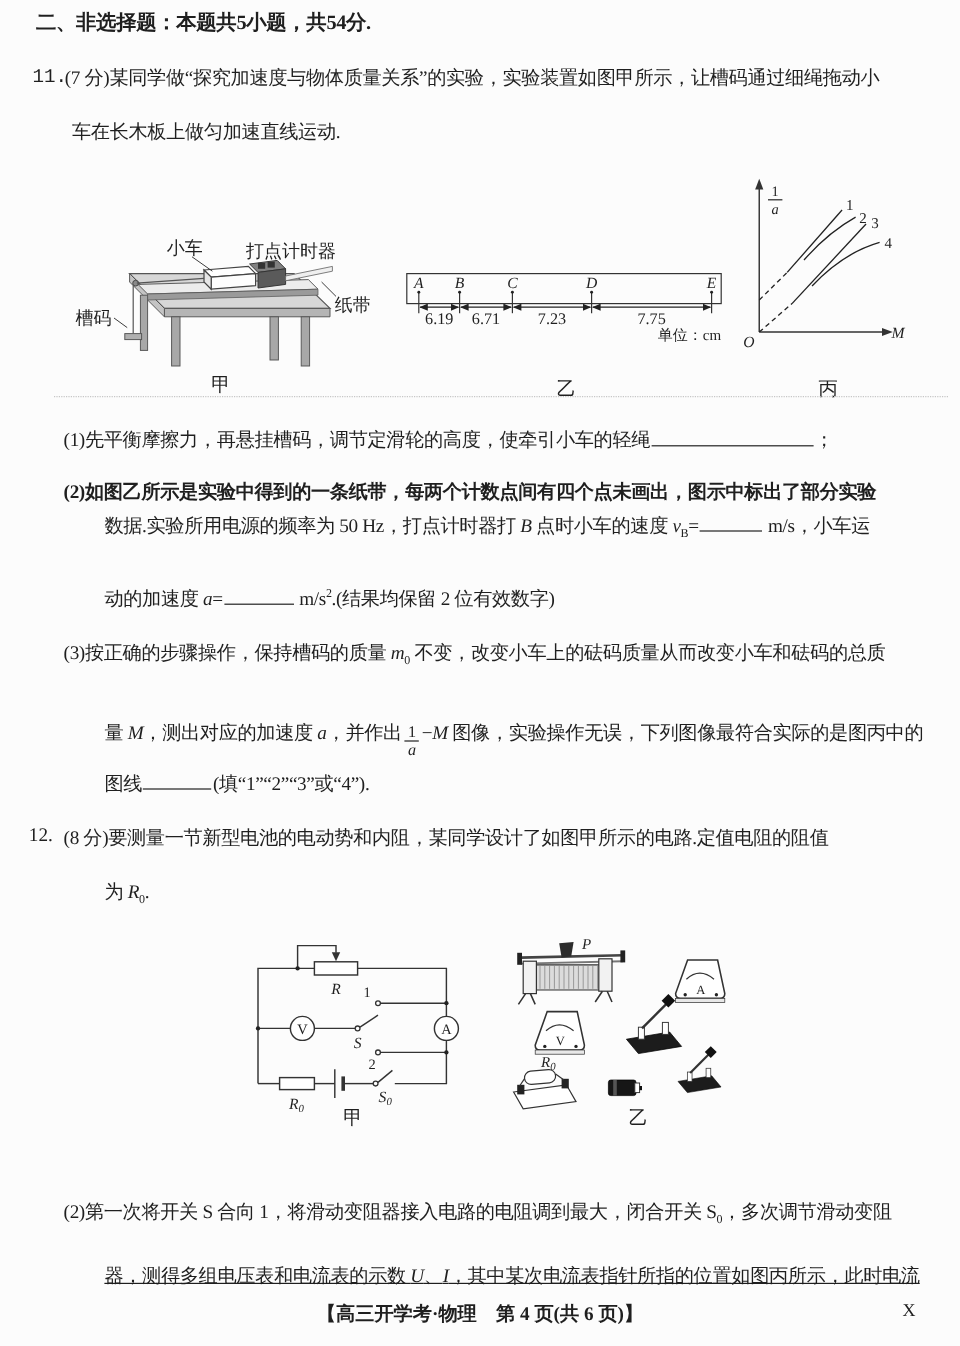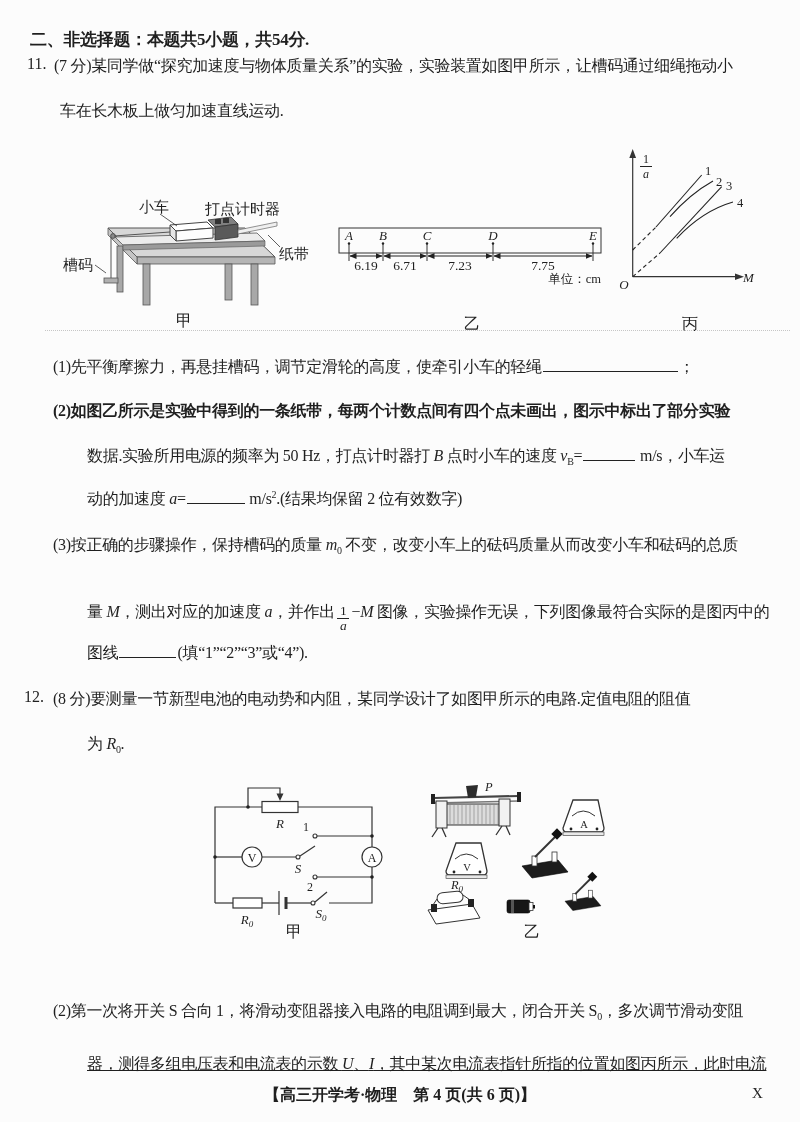--- a/index.html
+++ b/index.html
@@ -1,19 +1,19 @@
 <!DOCTYPE html>
 <html><head>
 <meta charset="utf-8">
 <style>
   html,body{margin:0;padding:0;background:#e8e8e8;}
   .page{position:relative;width:800px;height:1122px;margin:0 auto;background:#fcfcfc;
         font-family:"Liberation Serif","DejaVu Serif",serif;color:#1f1f1f;overflow:hidden;}
   .line{position:absolute;font-size:16px;line-height:22px;white-space:nowrap;letter-spacing:-0.3px;}
-  .bold{font-weight:bold;font-size:17px;margin-top:21px;}
+  .bold{font-weight:bold;font-size:17px;}
   .qnum{position:absolute;font-size:16px;}
   .line sub{font-size:10px;line-height:0;}
   .line sup{font-size:10px;line-height:0;}
   .it{font-style:italic;}
   .blank{display:inline-block;border-bottom:1px solid #222;height:1em;margin:0 1px;}
   .frac{display:inline-block;vertical-align:-0.95em;text-align:center;line-height:1.05;font-size:13.5px;margin:0 2px;}
   .frac .num{display:block;border-bottom:1px solid #222;padding:0 3px;}
   .frac .den{display:block;font-style:italic;padding:0 3px;}
   .caption{position:absolute;font-size:16px;}
   svg{position:absolute;overflow:visible;}
@@ -22,21 +22,21 @@
   .footer{position:absolute;width:100%;text-align:center;font-size:16px;font-weight:bold;letter-spacing:0;}
   .footer-x{position:absolute;font-size:15px;}
 </style>
 </head>
 <body>
 
 <div class="page">
 
   <div class="line bold" style="left:30px;top:8px;">二、非选择题：本题共5小题，共54分.</div>
 
-  <div class="qnum" style="left:27px;top:55px;">11.</div>
+  <div class="qnum" style="left:27px;top:55px;font-family:Liberation Mono, monospace;">11.</div>
   <div class="line" style="left:54px;top:55px;">(7 分)某同学做“探究加速度与物体质量关系”的实验，实验装置如图甲所示，让槽码通过细绳拖动小</div>
   <div class="line" style="left:60px;top:100px;">车在长木板上做匀加速直线运动.</div>
 
   <svg style="left:55px;top:142px;" width="270" height="185" viewBox="0 0 270 185">
     <g>
       <polygon points="53,86 190,86 220,115 82,115" fill="#d7d7d7" stroke="#555" stroke-width="1"></polygon>
       <polygon points="82,115 220,115 220,122 82,122" fill="#b5b5b5" stroke="#555" stroke-width="0.8"></polygon>
       <polygon points="53,86 82,115 82,122 53,93" fill="#c4c4c4" stroke="#555" stroke-width="0.8"></polygon>
       <rect x="62" y="104" width="6" height="46" fill="#a8a8a8" stroke="#555" stroke-width="0.8"></rect>
       <rect x="88" y="122" width="7" height="41" fill="#a8a8a8" stroke="#555" stroke-width="0.8"></rect>
@@ -150,21 +150,21 @@
       <text x="114" y="47">3</text>
       <text x="125" y="64">4</text>
     </g>
   </svg>
   <div class="caption" style="left:682px;top:314px;">丙</div>
 
   <div class="dotted-rule" style="left:45px;top:330px;width:745px;"></div>
 
   <div class="line" style="left:53px;top:355px;">(1)先平衡摩擦力，再悬挂槽码，调节定滑轮的高度，使牵引小车的轻绳<span class="blank" style="width: 135px;"></span>；</div>
   <div class="line" style="left:53px;top:400px;font-weight:bold;">(2)如图乙所示是实验中得到的一条纸带，每两个计数点间有四个点未画出，图示中标出了部分实验</div>
-  <div class="line" style="left:87px;top:444px;text-align:right;">数据.实验所用电源的频率为 50 Hz，打点计时器打 <span class="it">B</span> 点时小车的速度 <span class="it">v</span><sub>B</sub>=<span class="blank" style="width: 52px;"></span> m/s，小车运</div>
+  <div class="line" style="left:87px;top:426px;text-align:right;">数据.实验所用电源的频率为 50 Hz，打点计时器打 <span class="it">B</span> 点时小车的速度 <span class="it">v</span><sub>B</sub>=<span class="blank" style="width: 52px;"></span> m/s，小车运</div>
   <div class="line" style="left:87px;top:487px;">动的加速度 <span class="it">a</span>=<span class="blank" style="width: 58px;"></span> m/s<sup>2</sup>.(结果均保留 2 位有效数字)</div>
   <div class="line" style="left:53px;top:534px;">(3)按正确的步骤操作，保持槽码的质量 <span class="it">m</span><sub>0</sub> 不变，改变小车上的砝码质量从而改变小车和砝码的总质</div>
   <div class="line" style="left:87px;top:601px;">量 <span class="it">M</span>，测出对应的加速度 <span class="it">a</span>，并作出<span class="frac"><span class="num">1</span><span class="den">a</span></span>−<span class="it">M</span> 图像，实验操作无误，下列图像最符合实际的是图丙中的</div>
   <div class="line" style="left:87px;top:641px;">图线<span class="blank" style="width: 57px;"></span>(填“1”“2”“3”或“4”).</div>
 
   <div class="qnum" style="left:24px;top:688px;">12.</div>
   <div class="line" style="left:53px;top:688px;">(8 分)要测量一节新型电池的电动势和内阻，某同学设计了如图甲所示的电路.定值电阻的阻值</div>
   <div class="line" style="left:87px;top:733px;">为 <span class="it">R</span><sub>0</sub>.</div>
 
   <svg style="left:205px;top:778px;" width="185" height="165" viewBox="0 0 185 165">

